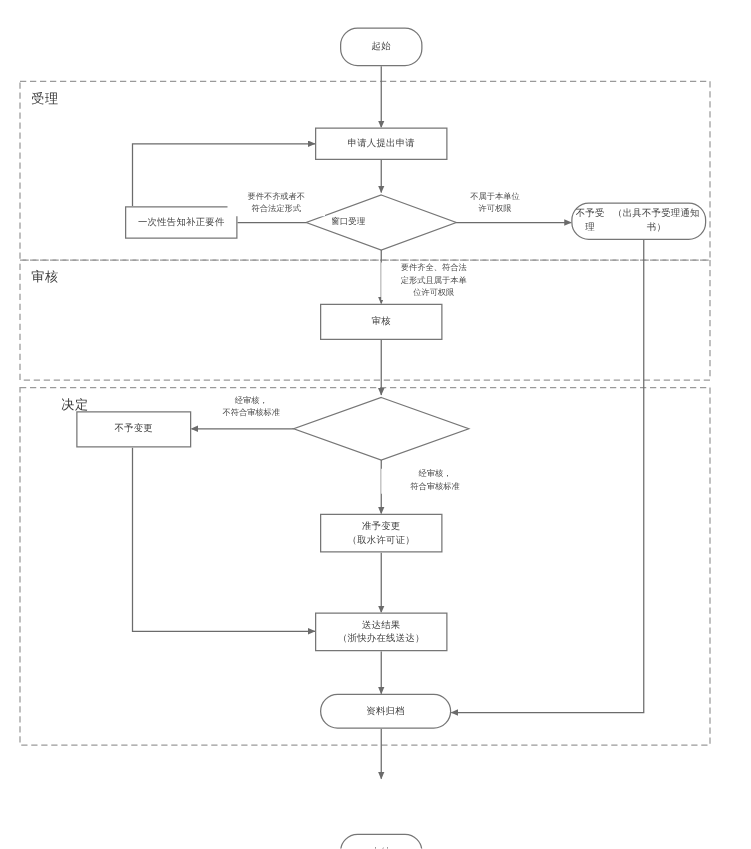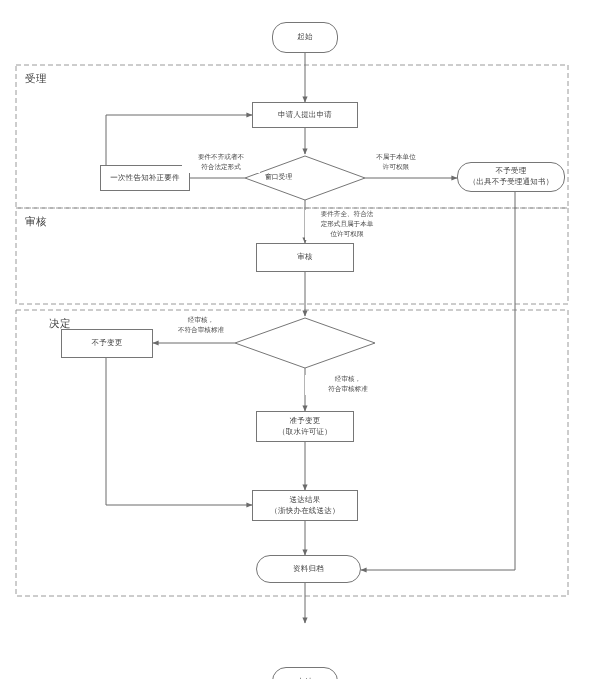--- a/index.html
+++ b/index.html
@@ -80,21 +80,21 @@
   <div class="node proc" style="left:252px;top:102px;width:106px;height:26px;">
     <span>申请人提出申请</span>
   </div>
 
   <div class="dmd-text" style="left:265px;top:173px;width:80px;">窗口受理</div>
 
   <div class="node proc" style="left:56px;top:165px;width:90px;height:26px;margin-left:44px;">
     <span>一次性告知补正要件</span>
   </div>
 
-  <div class="node proc" style="left:457px;top:162px;width:108px;height:30px;flex-direction:column;border-radius:14px;">
+  <div class="node proc" style="left:457px;top:162px;width:108px;height:30px;flex-direction:row;border-radius:14px;">
     <span class="nl">不予受理</span>
     <span class="nl">（出具不予受理通知书）</span>
   </div>
 
   <div class="node proc" style="left:256px;top:243px;width:98px;height:29px;">
     <span>审核</span>
   </div>
 
 
   <div class="node proc" style="left:61px;top:329px;width:92px;height:29px;">

